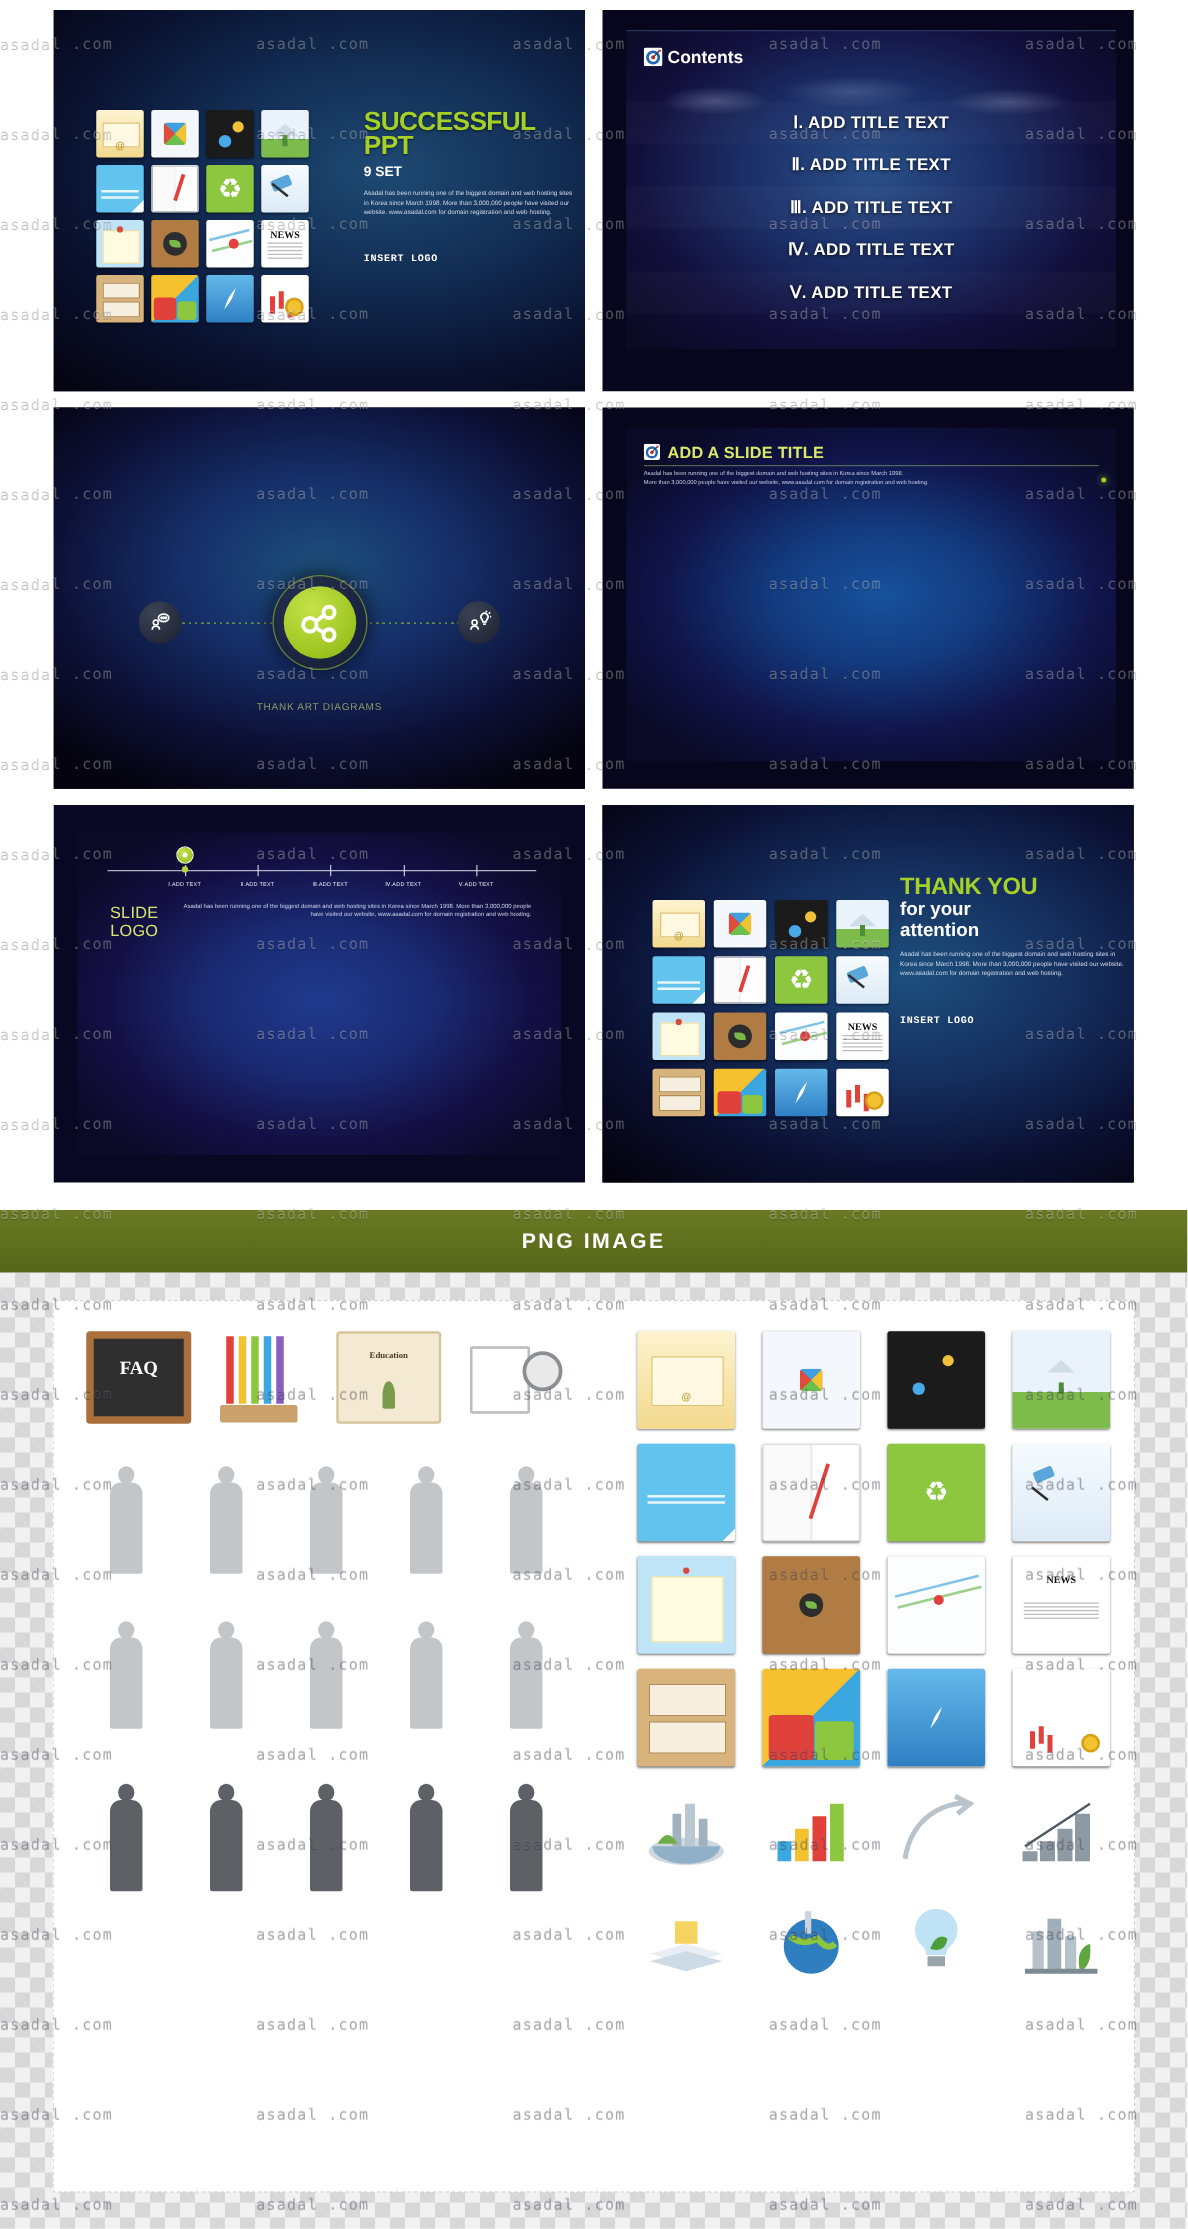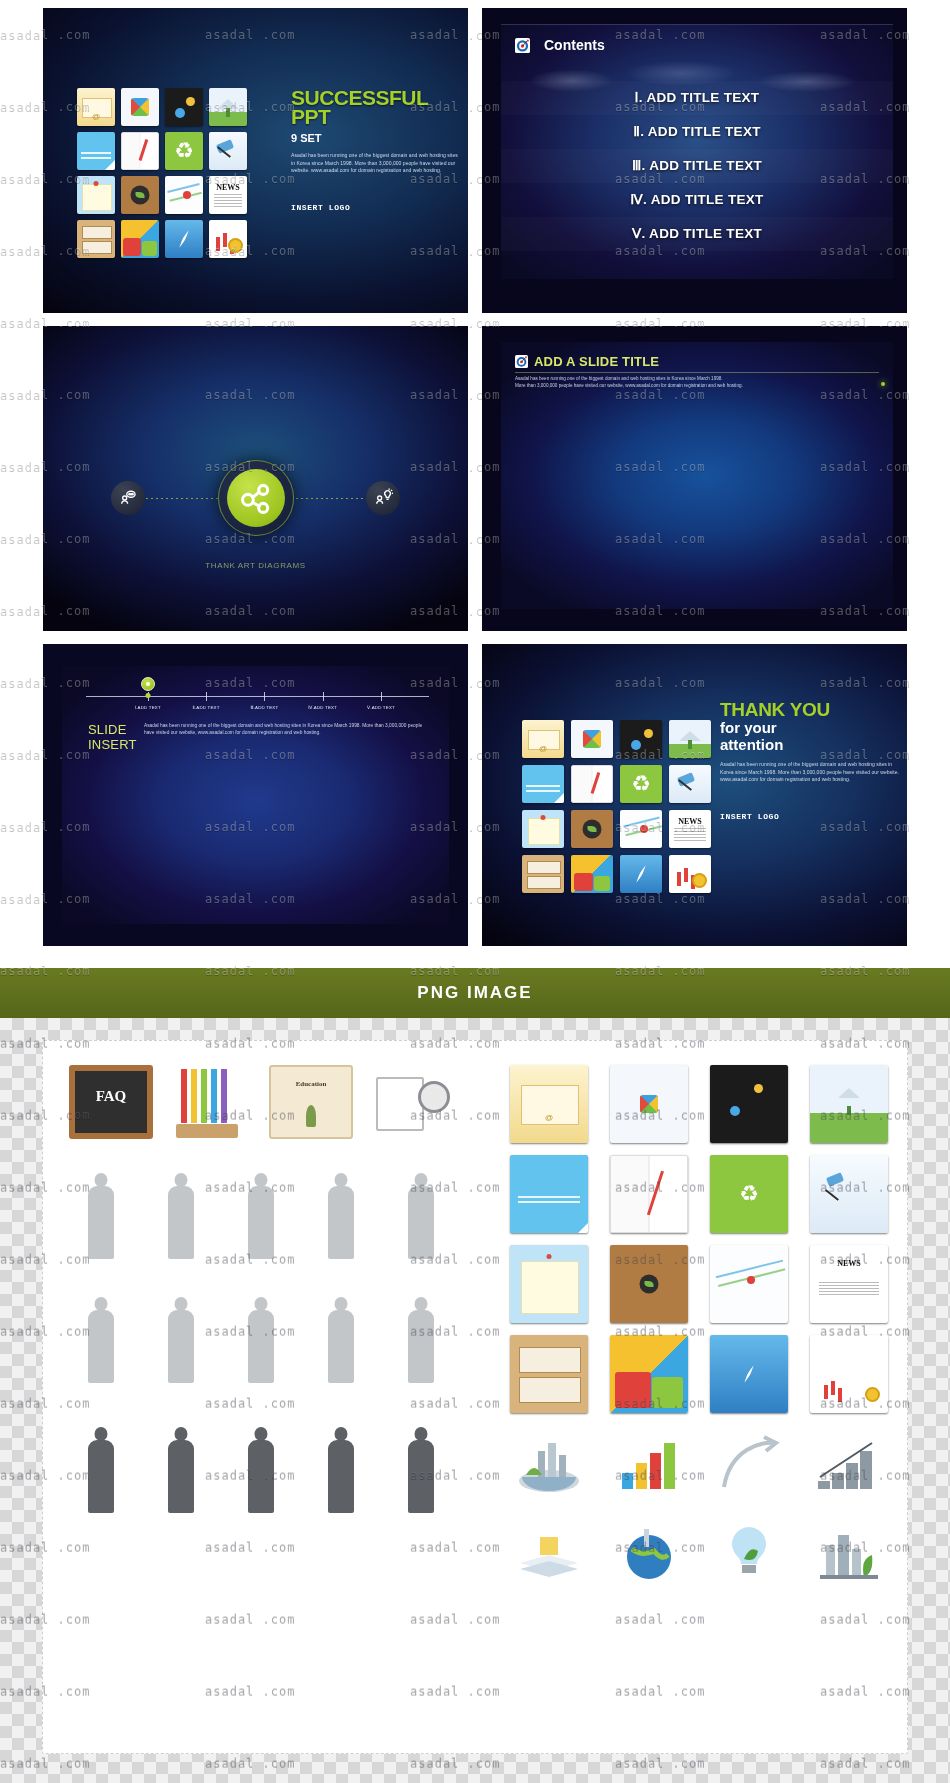--- a/index.html
+++ b/index.html
@@ -65,21 +65,21 @@
       #0b0a25;
     border-top:1px solid rgba(120,150,210,.3);
   }
   .s2 .clouds {
     position:absolute; left:0; right:0; top:22px; height:48px;
     background:
       radial-gradient(ellipse 60px 16px at 18% 70%, rgba(200,210,235,.28), transparent 70%),
       radial-gradient(ellipse 80px 18px at 46% 55%, rgba(190,200,230,.22), transparent 70%),
       radial-gradient(ellipse 70px 15px at 78% 72%, rgba(200,210,235,.25), transparent 70%);
   }
-  .s2 .hdr { position:absolute; left:14px; top:12px; display:flex; align-items:center; gap:14px; z-index:5;}
+  .s2 .hdr { position:absolute; left:14px; top:12px; display:flex; align-items:center; gap:4px; z-index:5;}
   .s2 .hdr .lbl { font-size:14px; font-weight:bold; color:#fff; }
   .s2 ul { position:absolute; left:0; right:0; top:56px; list-style:none; }
   .s2 li {
     height:34px; line-height:34px; text-align:center;
     font-size:13.5px; font-weight:bold; color:#ffffff;
     text-shadow:0 1px 3px rgba(0,0,0,.8);
     letter-spacing:.3px;
   }
   .s2 li:nth-child(odd) { background:rgba(255,255,255,0.022); }
 
@@ -132,20 +132,21 @@
   .titlebar p { font-size:4.6px; color:#c6d0e4; line-height:6.6px; }
   .dot-green { position:absolute; right:8px; top:40px; width:4px;height:4px;border-radius:50%; background:#a5d028; box-shadow:0 0 6px #a5d028;}
 
   
   .s5 { background:#090823; }
   .s5 .inner {
     position:absolute; left:19px; top:22px; right:19px; bottom:22px;
     background:
       radial-gradient(ellipse 240px 160px at 50% 52%, #203a8c 0%, #1a2a72 38%, #141046 70%, #0b0926 100%),
       #0b0926;
+    text-align: right;
   }
   .tl { position:absolute; left:24px; right:20px; top:30px; height:1px; background:rgba(235,235,245,.75); }
   .tl .tick { position:absolute; top:-4px; width:1px; height:9px; background:rgba(235,235,245,.8); }
   .tl .lab { position:absolute; top:9px; transform:translateX(-50%); font-size:4.4px; color:#e4e8f5; white-space:nowrap; letter-spacing:.2px;}
   .tl .pin {
     position:absolute; top:-19px; transform:translateX(-50%);
     width:14px;height:14px;border-radius:50%;
     background:radial-gradient(circle at 38% 32%, #c2e149, #92ba1a);
     border:1.5px solid #e8f3c8;
     display:flex;align-items:center;justify-content:center;
@@ -397,21 +398,21 @@
         <span class="lab" style="left:35%">Ⅱ.ADD TEXT</span>
         <span class="lab" style="left:52%">Ⅲ.ADD TEXT</span>
         <span class="lab" style="left:69%">Ⅳ.ADD TEXT</span>
         <span class="lab" style="left:86%">Ⅴ.ADD TEXT</span>
         <span class="pin" style="left:18%">
             <i></i>
           </span>
       </div>
       <div class="st">
         <div>SLIDE</div>
-        <div>INSERT</div>
+        <div>LOGO</div>
       </div>
       <div class="sp">Asadal has been running one of the biggest domain and web hosting sites in Korea since March 1998. More than 3,000,000 people have visited our website,  www.asadal.com  for domain registration and web hosting.</div>
     </div>
   </div>
 
   <div class="slide s6">
     <div class="iconwrap">
       <div class="tile mail"></div>
       <div class="tile pinw"></div>
       <div class="tile mol"></div>

